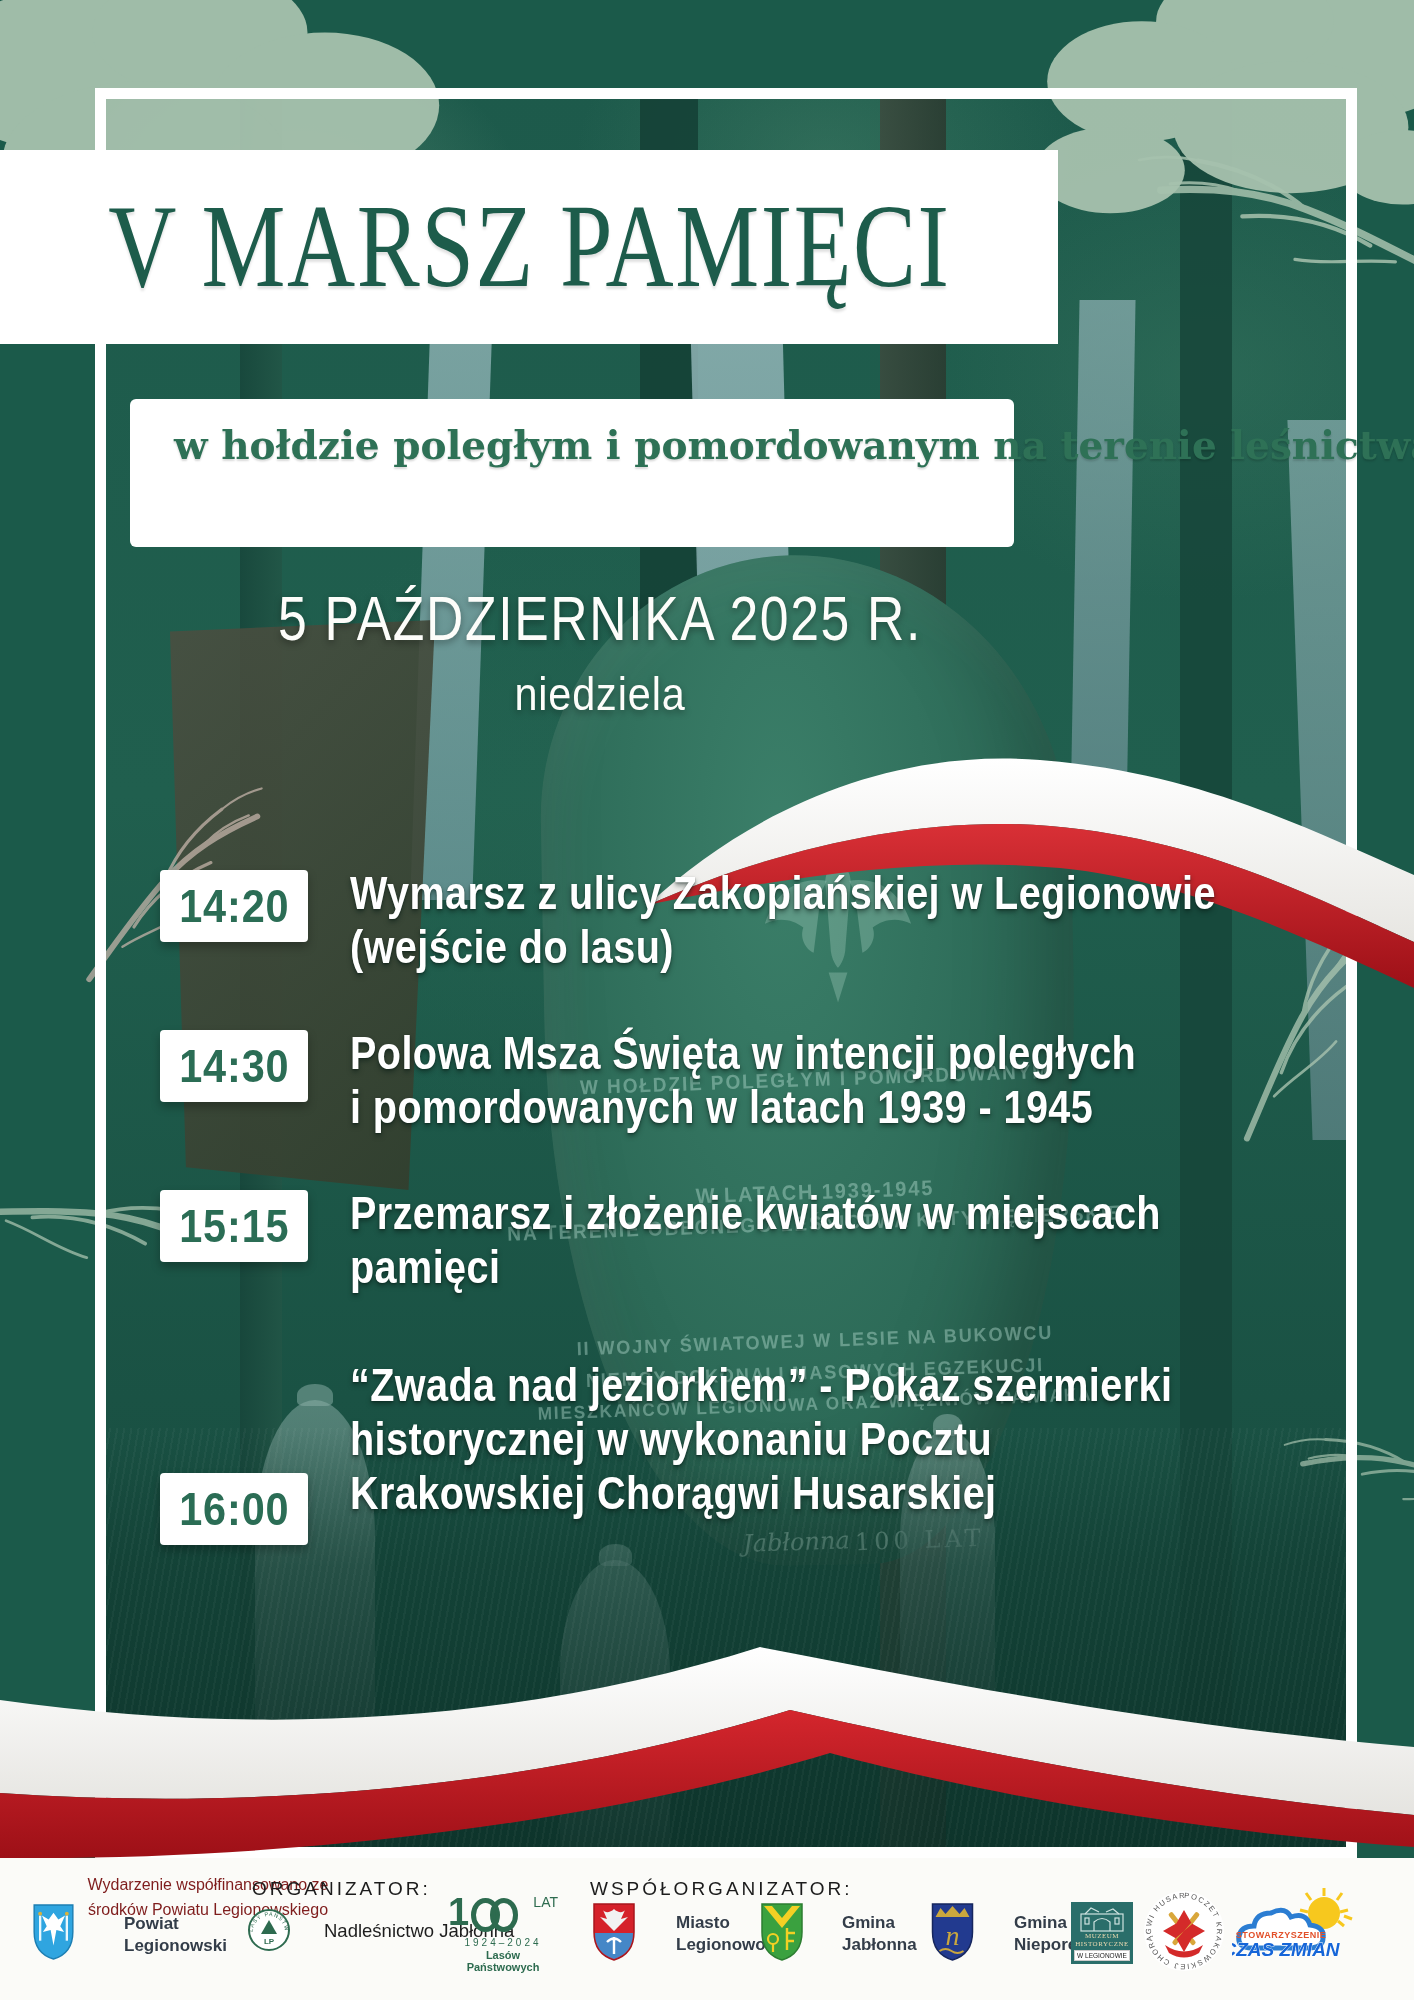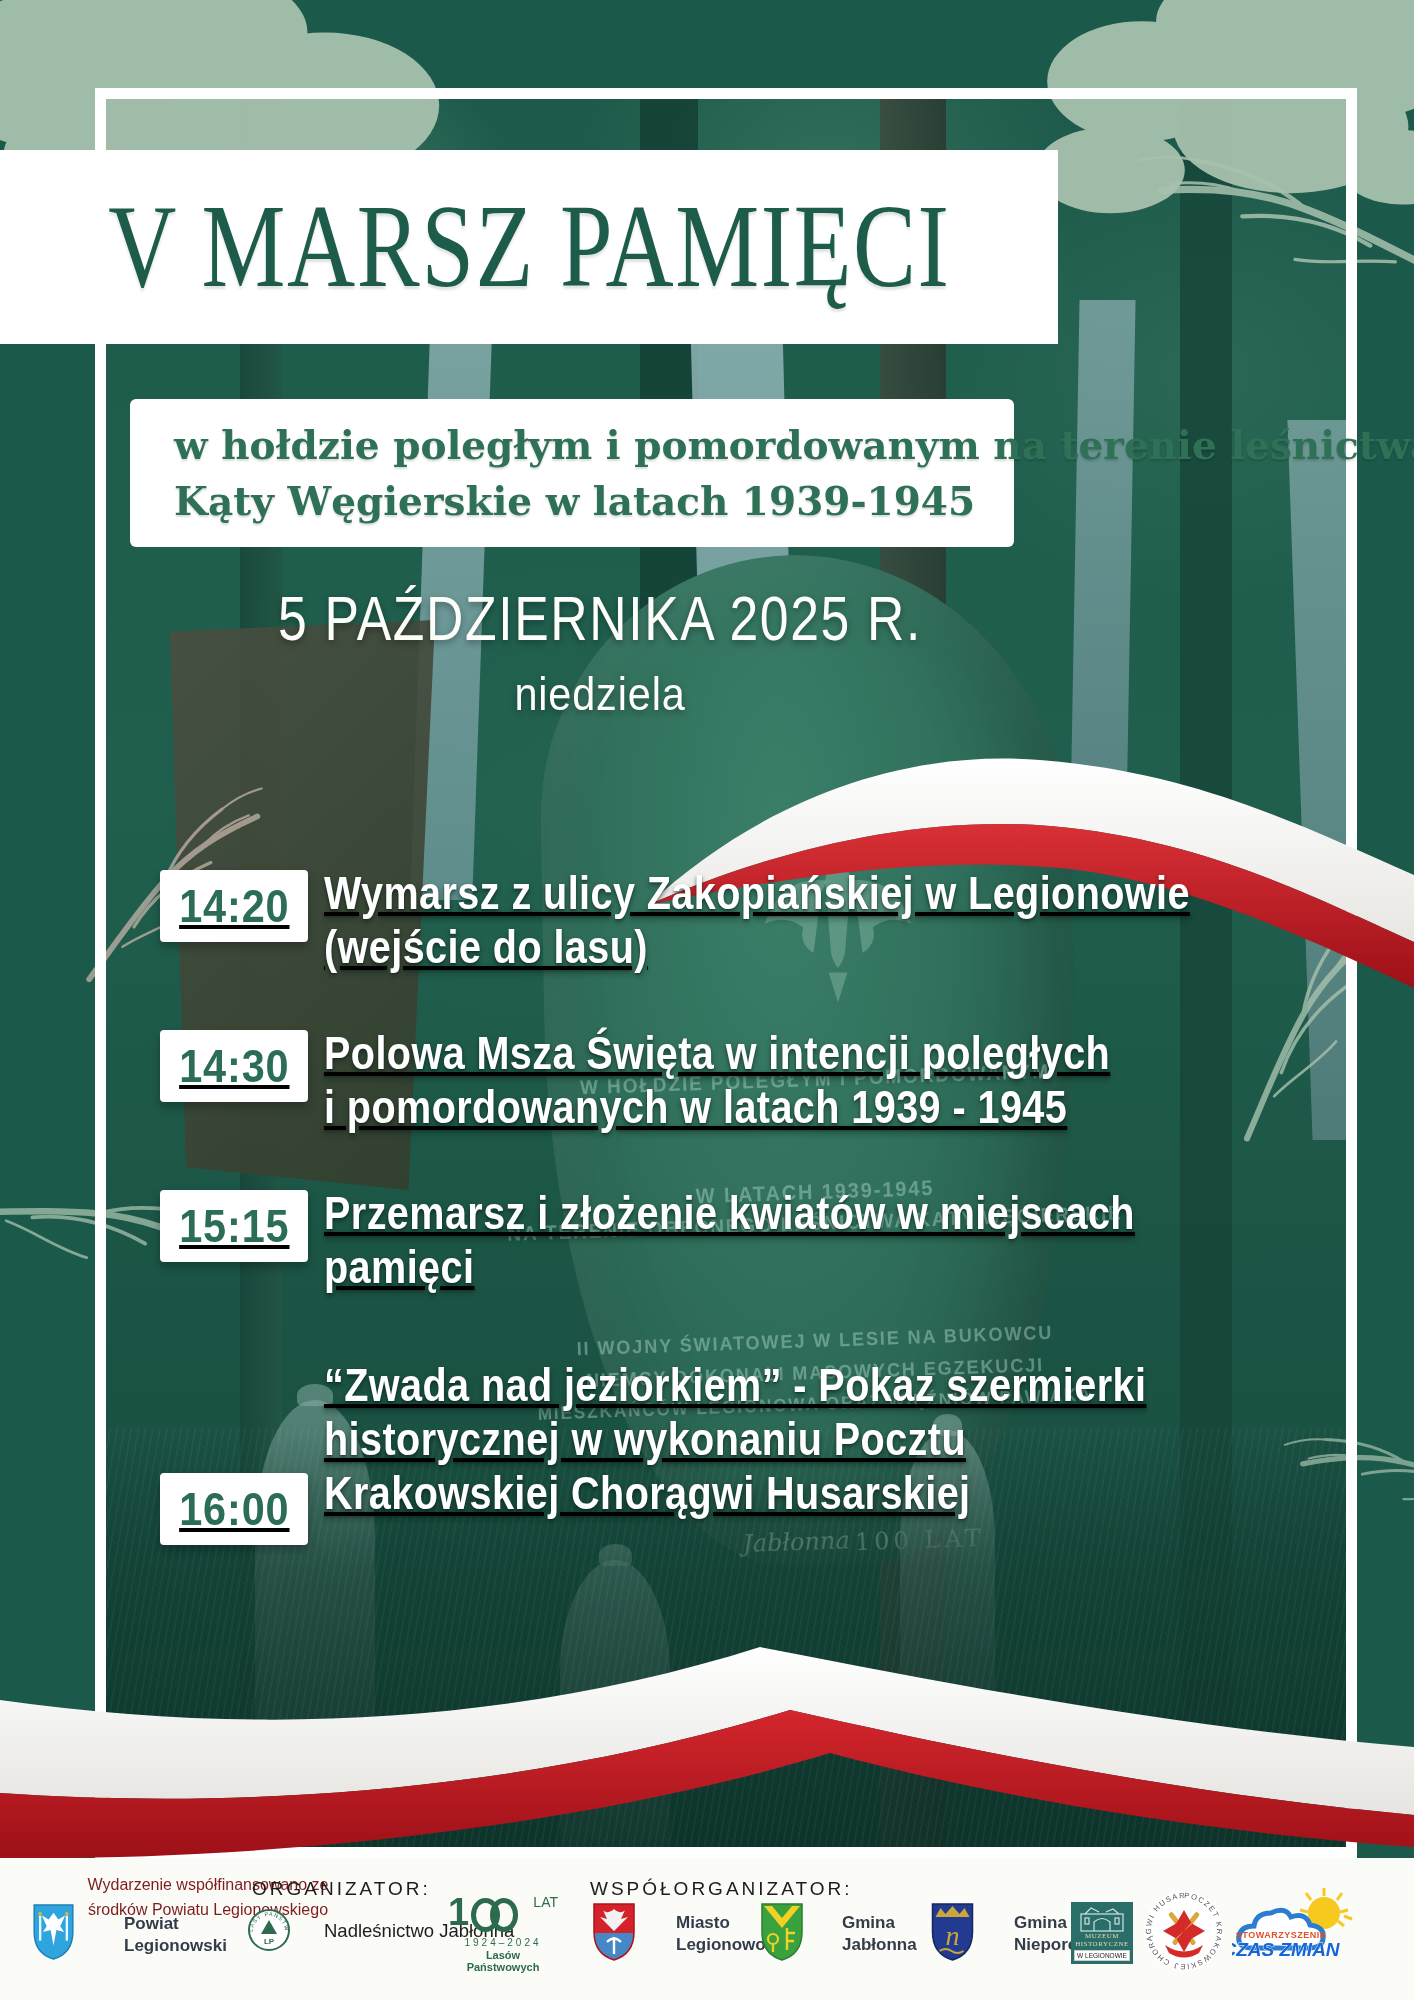--- a/index.html
+++ b/index.html
@@ -56,21 +56,21 @@
     text-shadow:0 3px 8px rgba(0,0,0,.35);white-space:nowrap;}
   .weekday-line{position:absolute;left:140px;top:666px;width:920px;text-align:center;z-index:4;
     font-size:47px;color:#fdfdfa;letter-spacing:1px;transform:scaleX(.88);
     text-shadow:0 3px 8px rgba(0,0,0,.35);}
 
   
   .ribbon-top{position:absolute;left:590px;top:680px;width:824px;height:330px;z-index:5;}
   .ribbon-bottom{position:absolute;left:0;top:1615px;width:1414px;height:243px;z-index:7;}
 
   
-  .row{position:absolute;left:160px;display:flex;align-items:flex-start;gap:16px;z-index:6;text-decoration:underline;}
+  .row{position:absolute;left:160px;display:flex;align-items:flex-start;gap:42px;z-index:6;}
   .badge{width:148px;height:72px;background:#ffffff;border-radius:4px;flex:0 0 148px;
     display:flex;align-items:center;justify-content:center;box-shadow:0 5px 10px rgba(0,0,0,.28);}
   .badge span{font-weight:700;font-size:46px;color:#2b6d55;transform:scaleX(.9);letter-spacing:1px;}
   .badge-spacer{width:148px;height:72px;flex:0 0 148px;}
   .lines{display:flex;flex-direction:column;margin-top:-4px;}
   .sched-line{font-weight:700;font-size:46px;line-height:54px;color:#ffffff;
     transform:scaleX(.86);transform-origin:left;white-space:nowrap;letter-spacing:.5px;
     text-shadow:0 3px 6px rgba(5,25,20,.5), 0 1px 2px rgba(5,25,20,.4);}
 
   
@@ -189,21 +189,20 @@
     </svg>
 
   <div class="frame"></div>
 
   <div class="title-banner">
     <h1>V MARSZ PAMIĘCI</h1>
   </div>
 
   <div class="subtitle-box">
     <div>w hołdzie poległym i pomordowanym na terenie leśnictwa</div>
-    <div>Kąty Węgierskie w latach 1939-1945</div>
   </div>
 
   <div class="date-line">5 PAŹDZIERNIKA 2025 R.</div>
   <div class="weekday-line">niedziela</div>
 
   <svg class="ribbon-top" viewBox="0 0 824 330">
     <defs>
       <linearGradient id="rw1" x1="0" y1="0" x2="0" y2="1">
         <stop offset="0" stop-color="#ffffff"></stop>
           <stop offset="1" stop-color="#e7e6e2"></stop>

